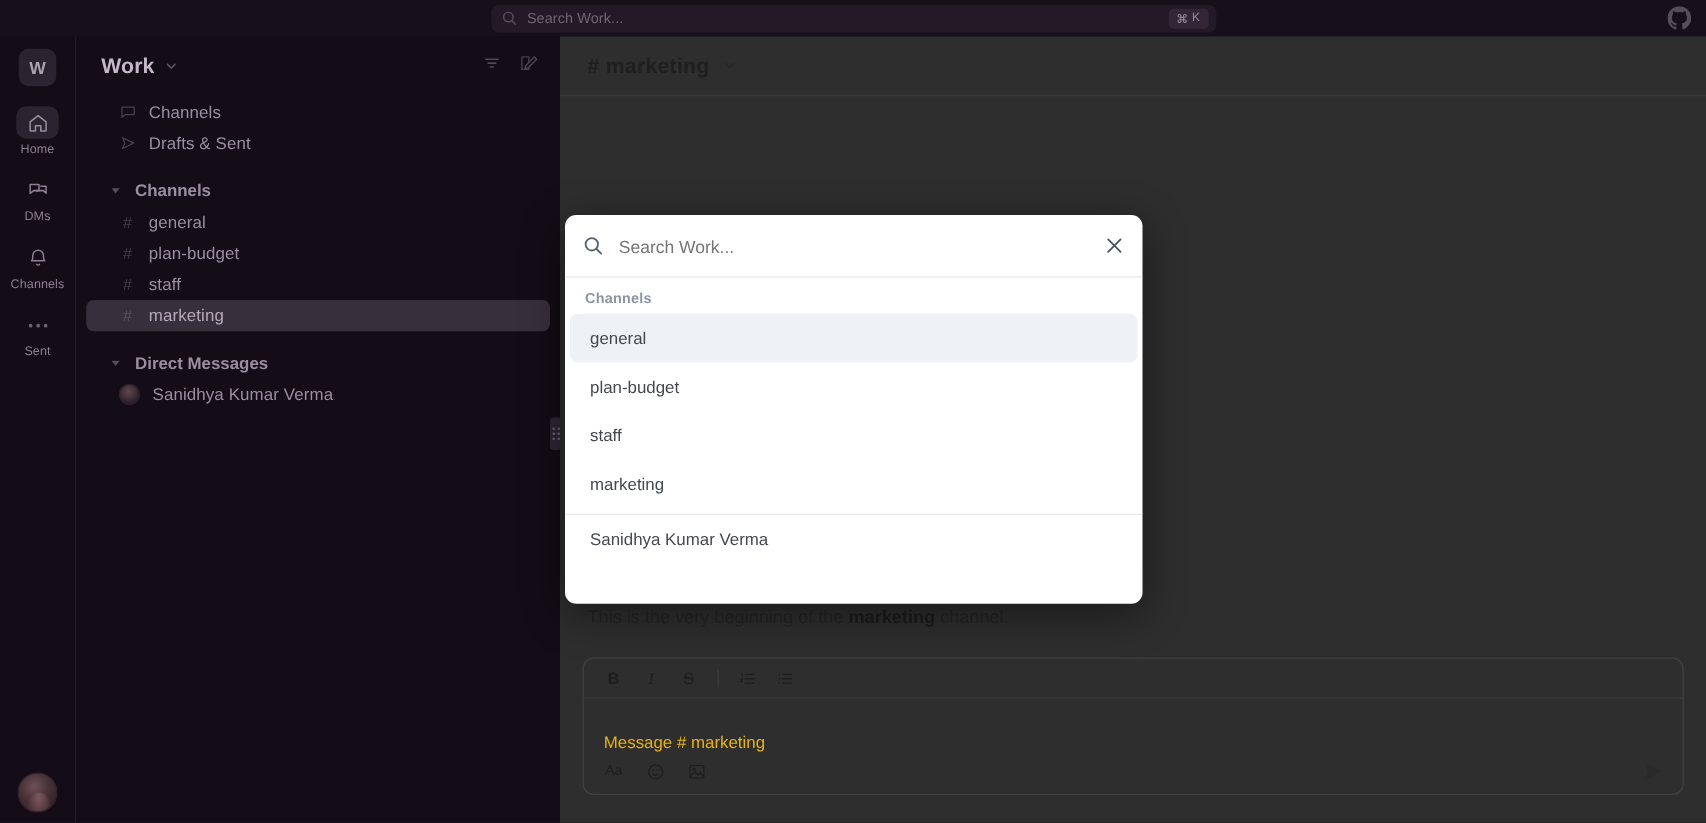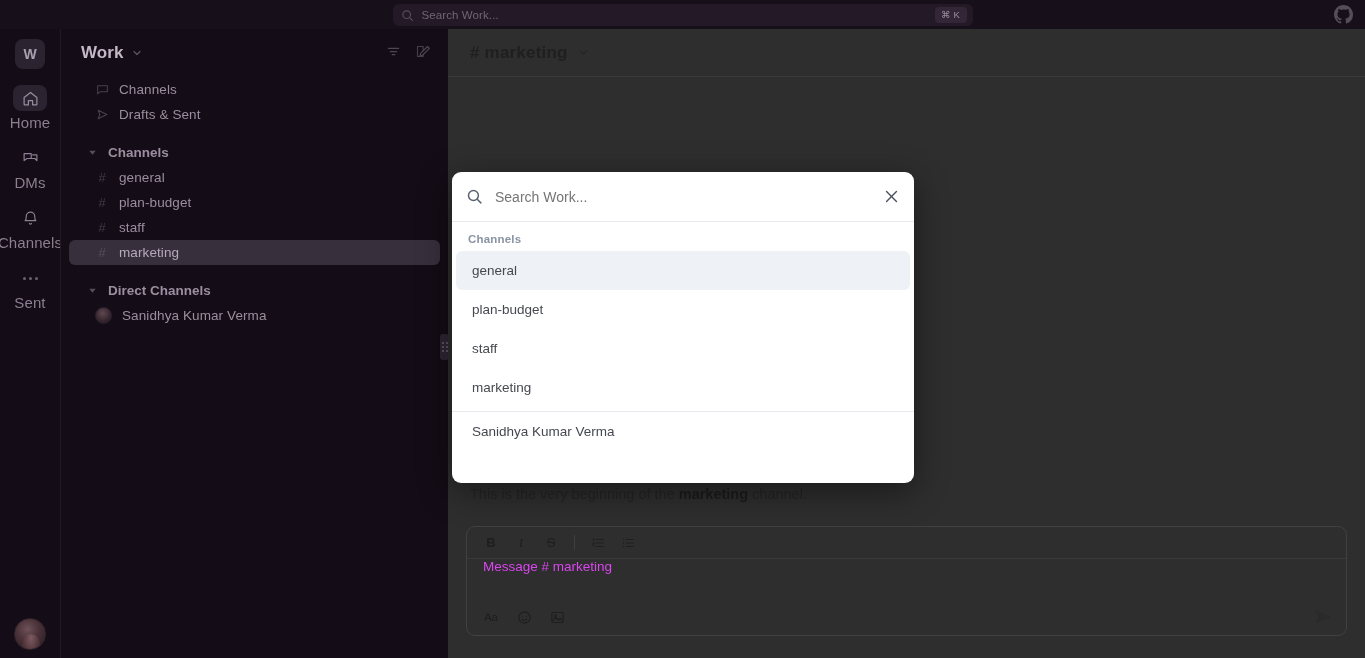--- a/index.html
+++ b/index.html
@@ -65,21 +65,21 @@
     display: flex; flex-direction: column; align-items: center;
     margin-bottom: 14px; cursor: pointer; width: 52px;
   }
   .rail-glyph {
     width: 34px; height: 26px; border-radius: 8px;
     display: flex; align-items: center; justify-content: center;
     margin-bottom: 3px;
   }
   .rail-item.active .rail-glyph { background: #2b2430; }
   .rail-glyph svg { width: 17px; height: 17px; }
-  .rail-label { font-size: 15px; color: #8c7f91; letter-spacing: .1px; }
+  .rail-label { font-size: 10px; color: #8c7f91; letter-spacing: .1px; }
   .rail-dots { display: flex; gap: 3px; align-items: center; }
   .rail-dots i { width: 3px; height: 3px; border-radius: 50%; background: #6d6172; display: block; }
   .rail-avatar {
     position: absolute; left: 14px; bottom: 8px;
     width: 32px; height: 32px; border-radius: 50%;
     background: radial-gradient(circle at 42% 34%, #6d5258 0%, #4a3238 42%, #241a20 100%);
     border: 1px solid #33242c;
     overflow: hidden;
   }
   .rail-avatar::after {
@@ -183,23 +183,23 @@
   }
   .cmp-btn {
     width: 20px; height: 20px;
     display: flex; align-items: center; justify-content: center;
     cursor: pointer; color: #1e1e1f;
     font-size: 13px;
   }
   .cmp-btn svg { width: 14px; height: 14px; }
   .cmp-sep { width: 1px; height: 15px; background: #3f3f3f; margin: 0 3px; }
   .cmp-input {
-    height: 42px; display: flex; align-items: flex-start;
+    height: 42px; display: flex; align-items: flex-end;
     padding: 0 16px;
-    font-size: 13.5px; color: #d946ef;
+    font-size: 13.5px; color: #eab308;
   }
   .cmp-foot {
     height: 32px; display: flex; align-items: center;
     gap: 13px; padding: 0 14px;
     position: relative;
   }
   .cmp-foot .cmp-btn svg { width: 15px; height: 15px; }
   .send-btn {
     position: absolute; right: 12px; top: 50%; transform: translateY(-50%);
     width: 22px; height: 20px;
@@ -382,21 +382,21 @@
     <span class="ic hash">#</span>
     <span class="lbl">marketing</span>
   </div>
 
   <div class="sb-section">
     <span class="tri">
       <svg width="11" height="11" viewBox="0 0 24 24" fill="#9b8ea0">
           <polygon points="5,8 19,8 12,17"></polygon>
         </svg>
     </span>
-    <span class="lbl">Direct Channels</span>
+    <span class="lbl">Direct Messages</span>
   </div>
 
   <div class="sb-row">
     <span class="dm-avatar"></span>
     <span class="lbl">Sanidhya Kumar Verma</span>
   </div>
 
   <div class="sb-grip">
     <span class="dots">
         <i></i>

